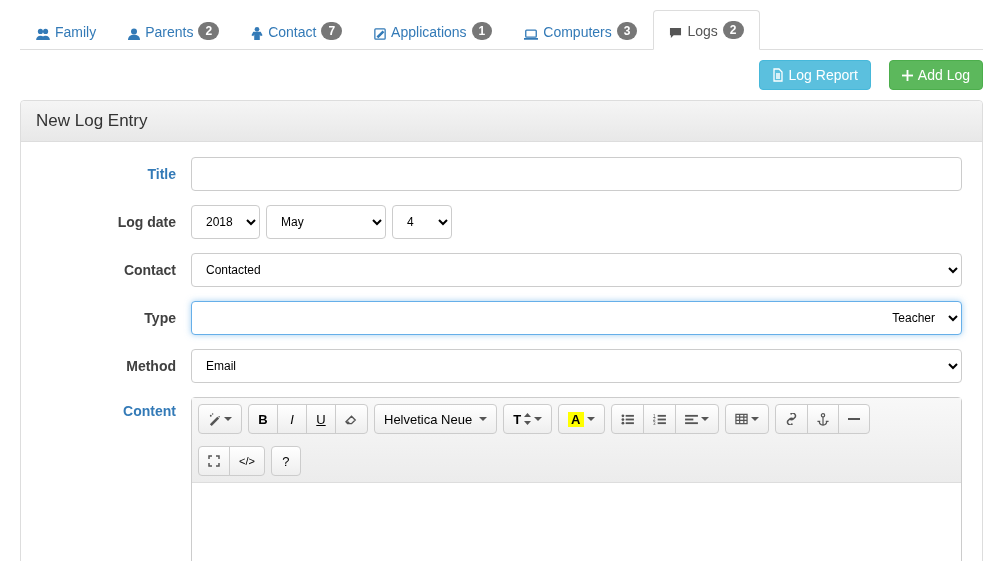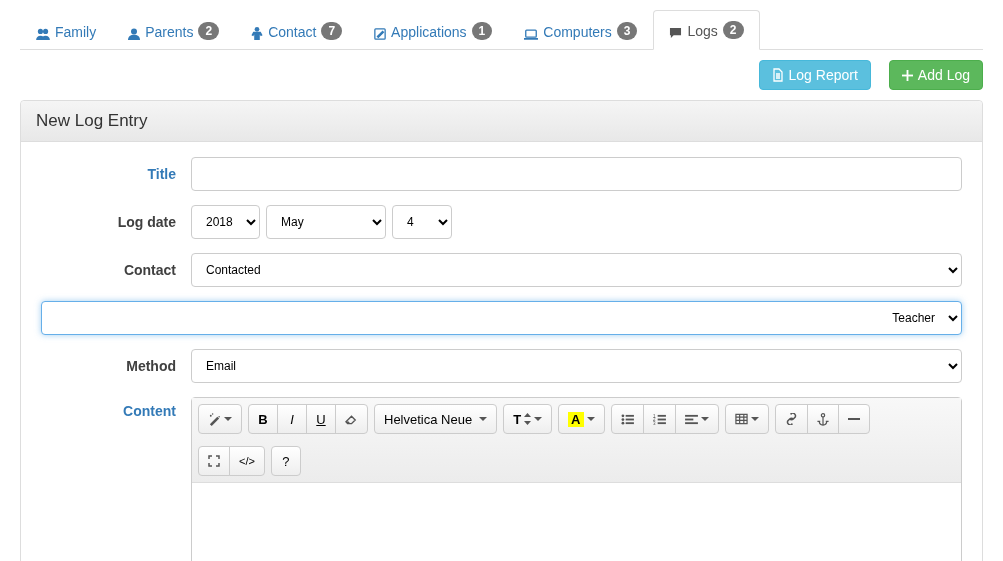--- a/index.html
+++ b/index.html
@@ -175,20 +175,21 @@
       <div class="form-row">
         <div class="form-label">Contact</div>
         <div class="form-control-wrap">
           <select class="select-control">
             <option>Contacted</option>
           </select>
         </div>
       </div>
 
       <div class="form-row">
+        <div class="form-label">Type</div>
         <div class="form-control-wrap">
           <select class="select-control focused">
             <option>Teacher</option>
           </select>
         </div>
       </div>
 
       <div class="form-row">
         <div class="form-label">Method</div>
         <div class="form-control-wrap">

